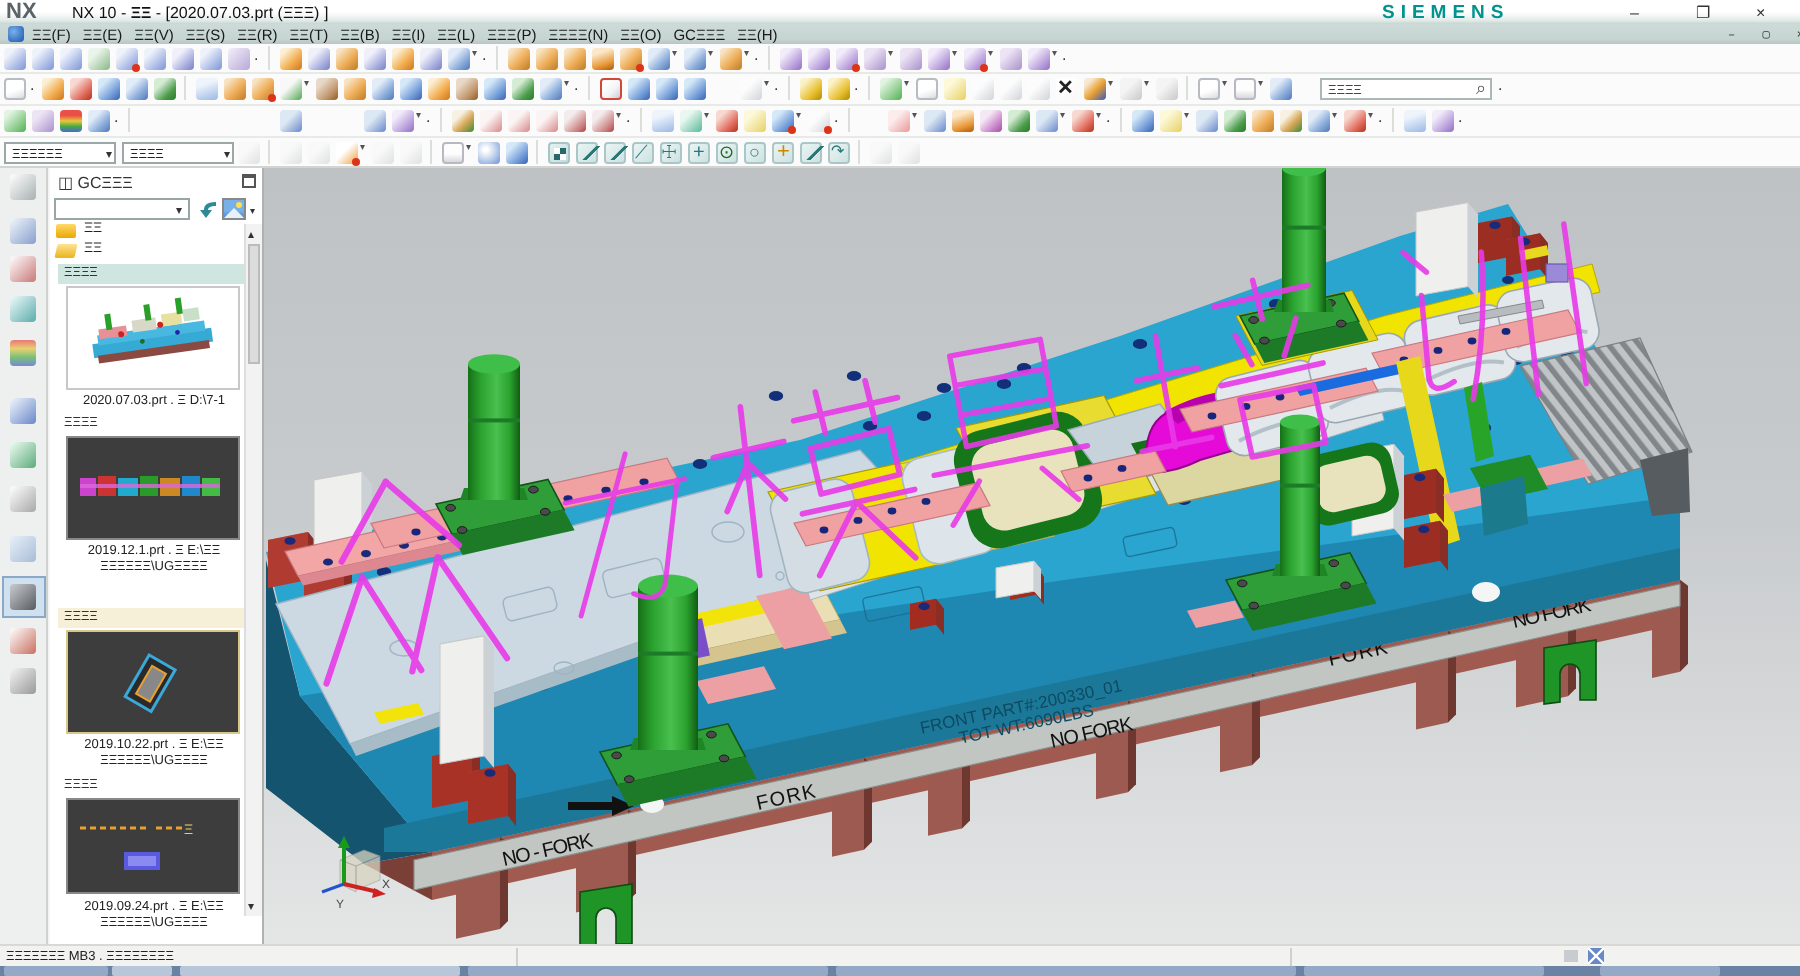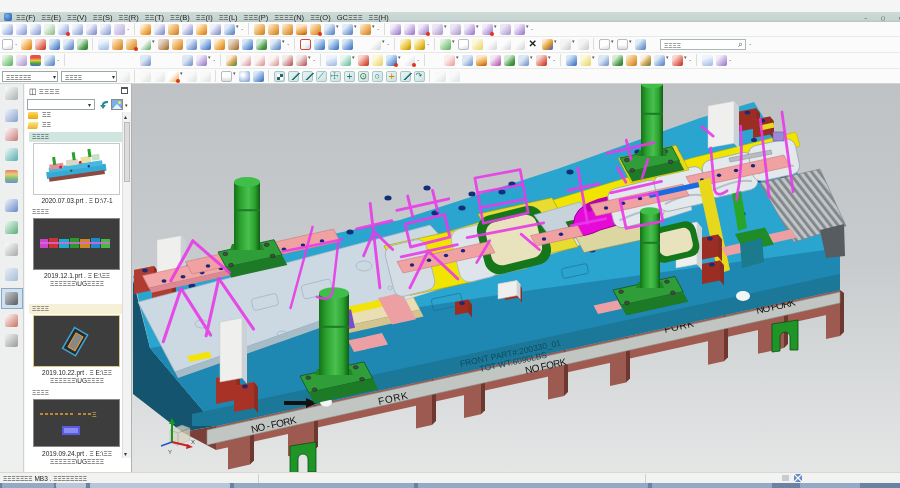--- a/index.html
+++ b/index.html
@@ -90,20 +90,28 @@
 .sic{position:absolute;left:5px;width:13px;height:13px;border-radius:2px}
 #panel{position:absolute;left:25px;top:0;width:107px;height:388px;background:#fff;border-right:1px solid #b0b2b0;font-size:7px;color:#222}
 #status{position:absolute;left:0;top:472px;width:900px;height:11px;background:#f2f2f0;border-top:1px solid #d8d8d6;font-size:6.5px;color:#222;padding:2px 0 0 3px}
 #stico{position:absolute;left:780px;top:474px;width:40px;height:8px}
 #task{position:absolute;left:0;top:483px;width:900px;height:5px;background:#6a82a4}
 #task i{position:absolute;top:0px;height:5px;background:#93a9c6;border-radius:1px}
 #task b{position:absolute;top:0;height:5px;background:#b8c6da;border-radius:1px}
 </style></head>
 <body>
 <div id="app">
+  <div id="title">
+    <span class="nx">NX</span>
+    <span class="t">NX 10 - <b>ΞΞ</b> - [2020.07.03.prt (ΞΞΞ) ]</span>
+    <span class="siem">SIEMENS</span>
+    <span style="position:absolute;left:815px;top:2px;font-size:8px;color:#333">–</span>
+      <span style="position:absolute;left:848px;top:2px;font-size:8px;color:#333">❐</span>
+      <span style="position:absolute;left:878px;top:2px;font-size:8px;color:#333">×</span>
+  </div>
   <div id="menu">
     <span class="mico"></span><span style="display:inline-block;width:13px"></span><span class="m">ΞΞ(F)</span><span class="m">ΞΞ(E)</span><span class="m">ΞΞ(V)</span><span class="m">ΞΞ(S)</span><span class="m">ΞΞ(R)</span><span class="m">ΞΞ(T)</span><span class="m">ΞΞ(B)</span><span class="m">ΞΞ(I)</span><span class="m">ΞΞ(L)</span><span class="m">ΞΞΞ(P)</span><span class="m">ΞΞΞΞ(N)</span><span class="m">ΞΞ(O)</span><span class="m">GCΞΞΞ</span><span class="m">ΞΞ(H)</span>
     <span class="wb2">– ▢ ×</span>
   </div>
   <div id="tb1" class="tbar"><span class="ic p1"></span><span class="ic p1"></span><span class="ic p1"></span><span class="ic p3"></span><span class="ic p1 rd"></span><span class="ic p1"></span><span class="ic p4"></span><span class="ic p1"></span><span class="ic p6"></span><span class="dot">.</span><span class="sep"></span><span class="ic o1"></span><span class="ic p4"></span><span class="ic o2"></span><span class="ic p4"></span><span class="ic o1"></span><span class="ic p4"></span><span class="ic b2"></span><span class="dd">▾</span><span class="dot">.</span><span class="sep"></span><span class="ic o2"></span><span class="ic o2"></span><span class="ic o2"></span><span class="ic o3"></span><span class="ic o2 rd"></span><span class="ic b2"></span><span class="dd">▾</span><span class="ic b2"></span><span class="dd">▾</span><span class="ic o2"></span><span class="dd">▾</span><span class="dot">.</span><span class="sep"></span><span class="ic l1"></span><span class="ic l1"></span><span class="ic l1 rd"></span><span class="ic l2"></span><span class="dd">▾</span><span class="ic l2"></span><span class="ic l1"></span><span class="dd">▾</span><span class="ic l1 rd"></span><span class="dd">▾</span><span class="ic l2"></span><span class="ic l1"></span><span class="dd">▾</span><span class="dot">.</span></div>
   <div id="tb2" class="tbar"><span class="ic w1"></span><span class="dot">.</span><span class="ic o1"></span><span class="ic r1"></span><span class="ic b1"></span><span class="ic b2"></span><span class="ic g2"></span><span class="sep"></span><span class="ic b3"></span><span class="ic o2"></span><span class="ic o2 rd"></span><span class="ic g3"></span><span class="dd">▾</span><span class="ic t1"></span><span class="ic o2"></span><span class="ic b2"></span><span class="ic b1"></span><span class="ic o1"></span><span class="ic t1"></span><span class="ic b1"></span><span class="ic g2"></span><span class="ic b2"></span><span class="dd">▾</span><span class="dot">.</span><span class="sep"></span><span class="ic c1"></span><span class="ic b1"></span><span class="ic b1"></span><span class="ic b1"></span><span class="ic t2"></span><span class="ic w2"></span><span class="dd">▾</span><span class="dot">.</span><span class="sep"></span><span class="ic y1"></span><span class="ic y1"></span><span class="dot">.</span><span class="sep"></span><span class="ic g1"></span><span class="dd">▾</span><span class="ic w1"></span><span class="ic y2"></span><span class="ic w2"></span><span class="ic w2"></span><span class="ic w2"></span><span class="ic gx"></span><span class="ic u1"></span><span class="dd">▾</span><span class="ic u2"></span><span class="dd">▾</span><span class="ic u2"></span><span class="sep"></span><span class="ic w1"></span><span class="dd">▾</span><span class="ic w4"></span><span class="dd">▾</span><span class="ic b2"></span><span class="srch">ΞΞΞΞ</span><span class="dot">.</span></div>
   <div id="tb3" class="tbar"><span class="ic g1"></span><span class="ic l2"></span><span class="ic g4"></span><span class="ic b2"></span><span class="dot">.</span><span class="sep"></span><span class="ic k1"></span><span class="ic k2"></span><span class="ic k3"></span><span class="ic kA"></span><span class="ic k4"></span><span class="ic b4"></span><span class="ic k5"></span><span class="ic k5"></span><span class="ic b4"></span><span class="ic l1"></span><span class="dd">▾</span><span class="dot">.</span><span class="sep"></span><span class="ic g5"></span><span class="ic r2"></span><span class="ic r2"></span><span class="ic r2"></span><span class="ic r3"></span><span class="ic r3"></span><span class="dd">▾</span><span class="dot">.</span><span class="sep"></span><span class="ic b3"></span><span class="ic g6"></span><span class="dd">▾</span><span class="ic r1"></span><span class="ic y2"></span><span class="ic b1 rd"></span><span class="dd">▾</span><span class="ic w2 rd"></span><span class="dot">.</span><span class="sep"></span><span class="ic k1"></span><span class="ic r4"></span><span class="dd">▾</span><span class="ic b4"></span><span class="ic o3"></span><span class="ic l3"></span><span class="ic g2"></span><span class="ic b4"></span><span class="dd">▾</span><span class="ic r1"></span><span class="dd">▾</span><span class="dot">.</span><span class="sep"></span><span class="ic b1"></span><span class="ic y2"></span><span class="dd">▾</span><span class="ic b4"></span><span class="ic g2"></span><span class="ic o2"></span><span class="ic g5"></span><span class="ic b2"></span><span class="dd">▾</span><span class="ic r1"></span><span class="dd">▾</span><span class="dot">.</span><span class="sep"></span><span class="ic b3"></span><span class="ic l1"></span><span class="dot">.</span></div>
   <div id="tb4" class="tbar"><span class="cmb" style="width:56px">ΞΞΞΞΞΞ</span><span class="cmb" style="width:56px;margin-left:3px">ΞΞΞΞ</span><span class="ic w3"></span><span class="sep"></span><span class="ic w3"></span><span class="ic w3"></span><span class="ic o4 rd"></span><span class="dd">▾</span><span class="ic w3"></span><span class="ic w3"></span><span class="sep"></span><span class="ic w4"></span><span class="dd">▾</span><span class="ic e1"></span><span class="ic b1"></span><span class="sep"></span><span class="ic s1"></span><span class="ic s2"></span><span class="ic s2"></span><span class="ic s3"></span><span class="ic s4"></span><span class="ic s5"></span><span class="ic s6"></span><span class="ic s7"></span><span class="ic s8"></span><span class="ic s2"></span><span class="ic s9"></span><span class="sep"></span><span class="ic w3"></span><span class="ic w3"></span></div>
   <div id="main">
     <div id="vp"><svg width="768" height="388" viewBox="0 0 768 388">
@@ -463,21 +471,21 @@
         <div class="sic" style="top:86px;background:linear-gradient(180deg,#e87878,#e8d070,#78c078,#7888d8)"></div>
         <div class="sic" style="top:115px;background:linear-gradient(135deg,#f0f6fc,#6a88c8)"></div>
         <div class="sic" style="top:137px;background:linear-gradient(135deg,#f0fcf4,#5aac7a)"></div>
         <div class="sic" style="top:159px;background:linear-gradient(135deg,#fff,#a8a8a8)"></div>
         <div class="sic" style="top:184px;background:linear-gradient(135deg,#e8f0f8,#a8bcd8)"></div>
         <div class="sic" style="top:208px;background:linear-gradient(135deg,#c8ccd0,#585c60)"></div>
         <div class="sic" style="top:230px;background:linear-gradient(135deg,#fff,#c87060)"></div>
         <div class="sic" style="top:250px;background:linear-gradient(135deg,#f4f4f4,#999)"></div>
       </div>
     <div id="panel">
-<div style="position:absolute;left:4px;top:3px;font-size:8px;color:#333">◫ ΞΞΞΞ</div>
+<div style="position:absolute;left:4px;top:3px;font-size:8px;color:#333">◫ GCΞΞΞ</div>
 <div style="position:absolute;left:96px;top:3px;width:7px;height:7px;border:1px solid #555;border-top:2px solid #555"></div>
 <div style="position:absolute;left:2px;top:15px;width:68px;height:11px;background:#fff;border:1px solid #98a6a6"></div>
 <div style="position:absolute;left:63px;top:17px;font-size:6px;color:#333">▾</div>
 <svg style="position:absolute;left:73px;top:15px" width="12" height="11" viewBox="0 0 12 11">
           <path d="M10 2 C5 2 4 4 4 6 L2 6 L5 10 L8 6 L6 6 C6 5 7 4 10 4 Z" fill="#2d8a96"></path>
         </svg>
 <div style="position:absolute;left:86px;top:15px;width:12px;height:11px;background:linear-gradient(#78b0e8 60%,#4888c8);border:1px solid #888;position:absolute">
           <div style="position:absolute;right:1px;top:1px;width:3px;height:3px;border-radius:50%;background:#ffe050"></div>
           <div style="position:absolute;left:0px;bottom:0px;border-left:5px solid transparent;border-right:5px solid transparent;border-bottom:5px solid #e8f0f8"></div>
         </div>

